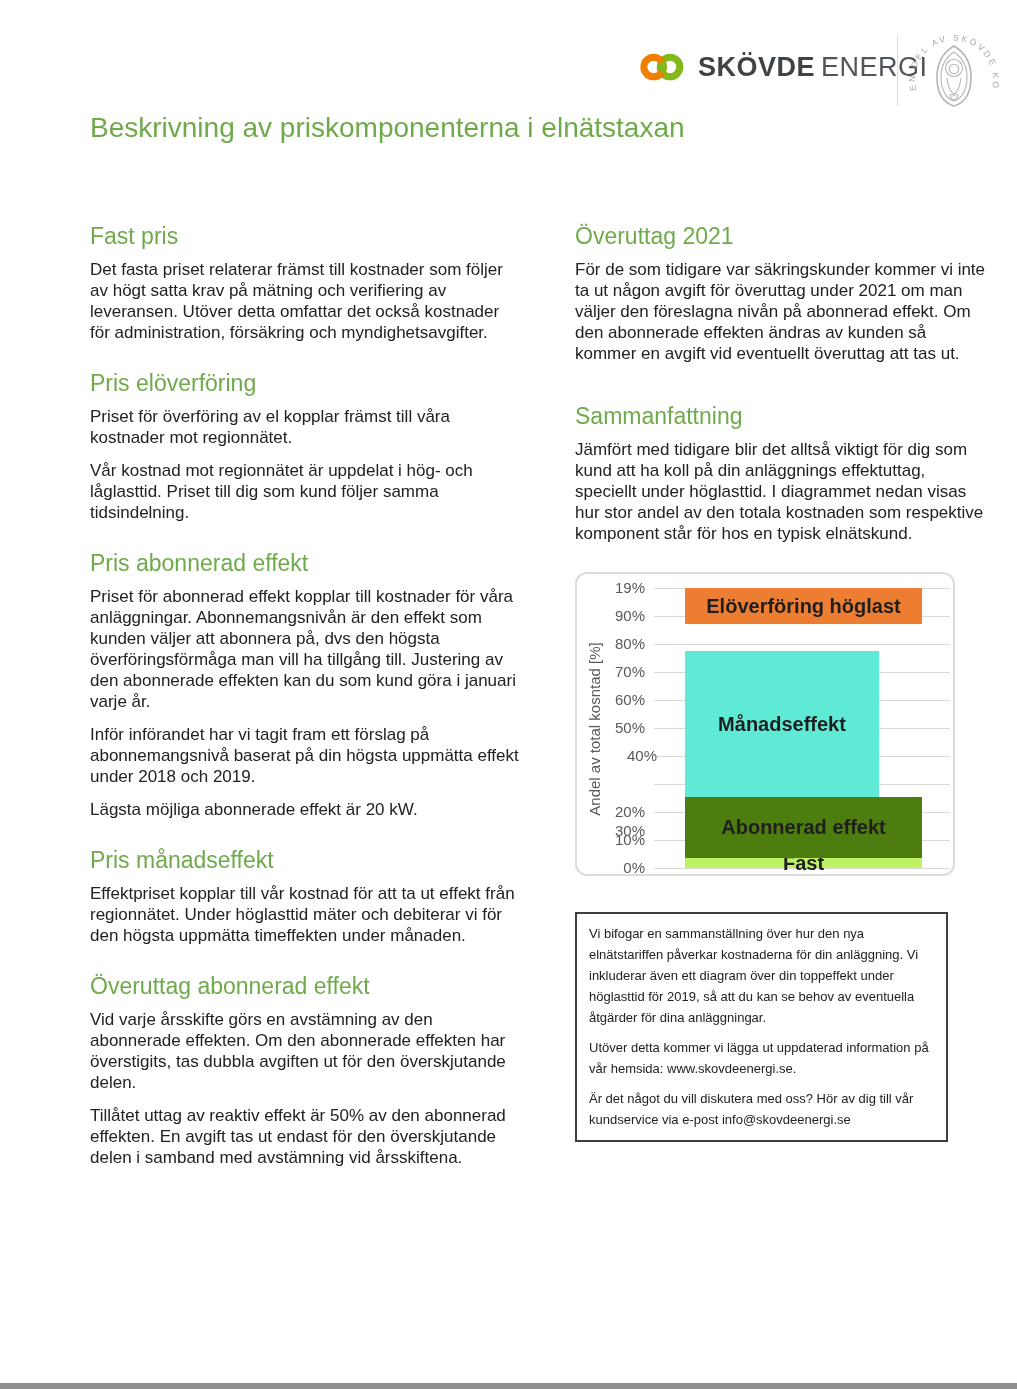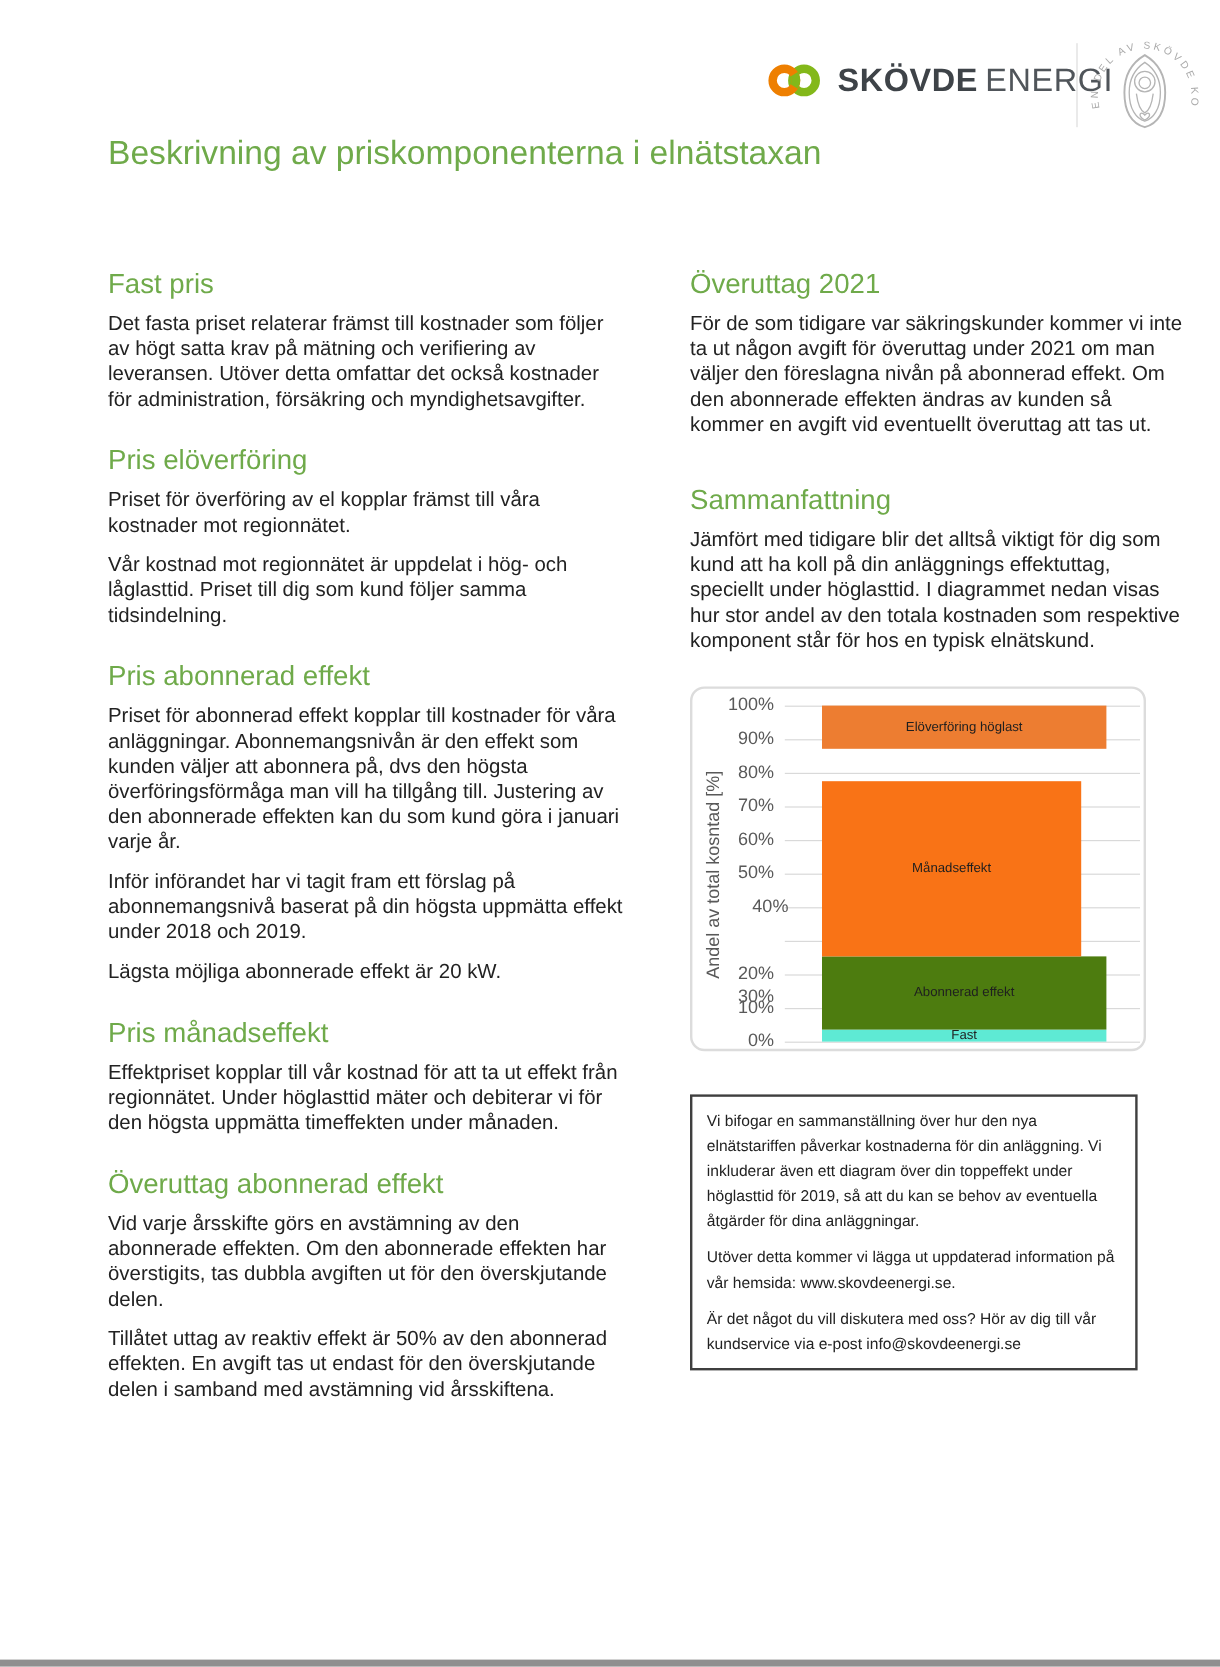--- a/index.html
+++ b/index.html
@@ -72,21 +72,21 @@
   .tick-label {
     position:absolute; left:0; width:68px;
     text-align:right; font-size:15px; color:#595959;
   }
   .bar-segment {
     position:absolute;
     display:flex; align-items:center; justify-content:center;
     overflow:visible;
   }
   .bar-segment span {
-    font-size:11px; font-weight:400; color:#1f1f1f;
+    font-size:20px; font-weight:700; color:#1f1f1f;
     white-space:nowrap; line-height:16px;
   }
 
   
   .info-box {
     margin-top:36px;
     width:373px;
     border:2px solid #3f3f3f;
     box-sizing:border-box;
     padding:9px 12px 10px 12px;
@@ -193,28 +193,28 @@
       <div class="tick-label" style="top: 145px;">50%</div>
       <div class="gridline" style="left: 77px; width: 296px; top: 125.5px;"></div>
       <div class="tick-label" style="top: 117px;">60%</div>
       <div class="gridline" style="left: 77px; width: 296px; top: 97.5px;"></div>
       <div class="tick-label" style="top: 89px;">70%</div>
       <div class="gridline" style="left: 77px; width: 296px; top: 69.5px;"></div>
       <div class="tick-label" style="top: 61px;">80%</div>
       <div class="gridline" style="left: 77px; width: 296px; top: 41.5px;"></div>
       <div class="tick-label" style="top: 33px;">90%</div>
       <div class="gridline" style="left: 77px; width: 296px; top: 13.5px;"></div>
-      <div class="tick-label" style="top: 5px;">100%</div>
-      <div class="bar-segment" style="left: 108px; width: 237px; top: 284.2px; height: 9.8px; background: #5eead4;">
+      <div class="tick-label" style="top: 5px;">19%</div>
+      <div class="bar-segment" style="left: 108px; width: 237px; top: 284.2px; height: 9.8px; background: #bef264;">
         <span>Fast</span>
       </div>
       <div class="bar-segment" style="left: 108px; width: 237px; top: 222.6px; height: 61.6px; background: #4d7c0f;">
         <span>Abonnerad effekt</span>
       </div>
-      <div class="bar-segment" style="left: 108px; width: 216px; top: 77px; height: 145.6px; background: #f97316;">
+      <div class="bar-segment" style="left: 108px; width: 194px; top: 77px; height: 145.6px; background: #5eead4;">
         <span>Månadseffekt</span>
       </div>
       <div class="bar-segment" style="left: 108px; width: 237px; top: 14px; height: 36.4px; background: rgb(237, 125, 49);">
         <span>Elöverföring höglast</span>
       </div>
     </div>
     <div class="info-box" id="infoBox">
       <p>Vi bifogar en sammanställning över hur den nya elnätstariffen påverkar kostnaderna för din anläggning. Vi inkluderar även ett diagram över din toppeffekt under höglasttid för 2019, så att du kan se behov av eventuella åtgärder för dina anläggningar.</p>
       <p>Utöver detta kommer vi lägga ut uppdaterad information på vår hemsida: www.skovdeenergi.se.</p>
       <p>Är det något du vill diskutera med oss? Hör av dig till vår kundservice via e-post info@skovdeenergi.se</p>

